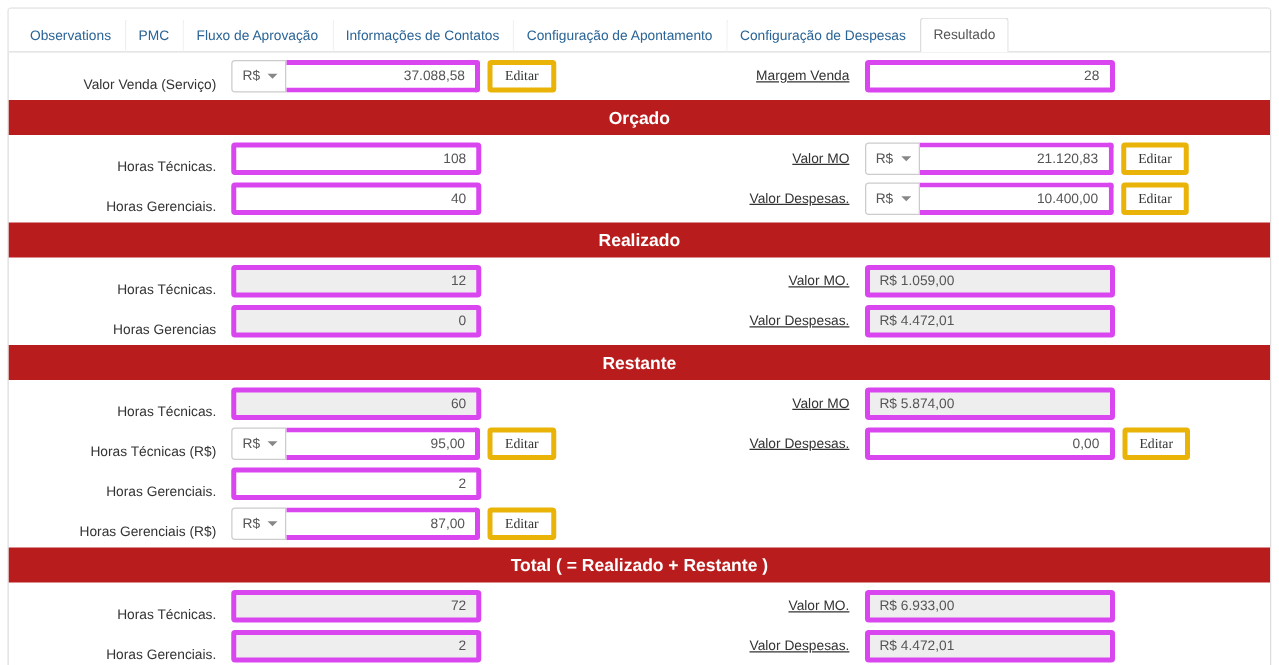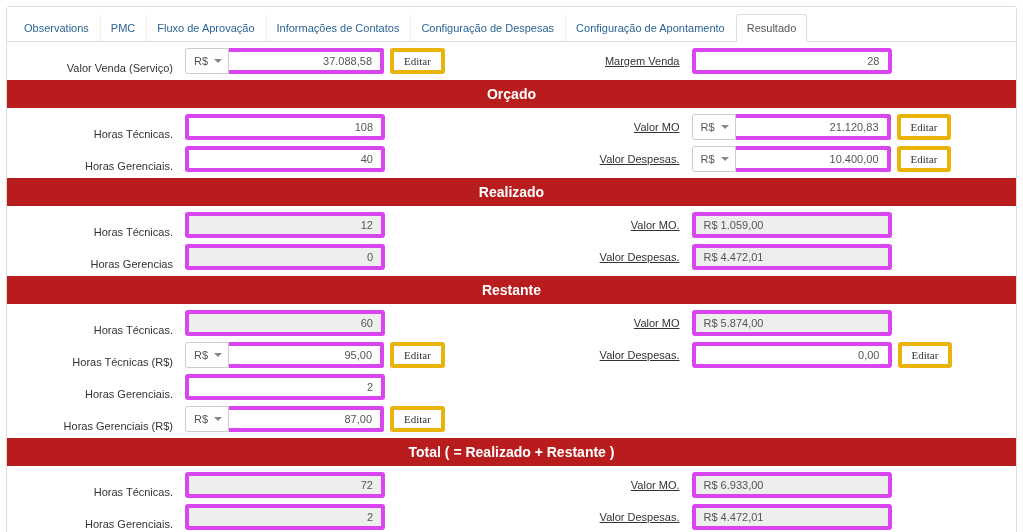--- a/index.html
+++ b/index.html
@@ -13,21 +13,21 @@
     width: 1023px;
   }
   .panel {
     border: 1px solid #ddd;
     border-radius: 3px;
     padding: 0 0 8px 0;
     background: #fff;
   }
   .tabbar {
     display: flex;
-    align-items: flex-start;
+    align-items: center;
     padding: 6px 0 0 6px;
     border-bottom: 1px solid #ddd;
     background: #fff;
   }
   .tab {
     padding: 7px 10px 7px 10px;
     font-size: 11px;
     color: #2a6496;
     border: 1px solid transparent;
     border-bottom: none;
@@ -141,22 +141,22 @@
 </head>
 <body>
 
 <div class="panel">
 
   <div class="tabbar">
     <div class="tab">Observations</div>
     <div class="tab">PMC</div>
     <div class="tab">Fluxo de Aprovação</div>
     <div class="tab">Informações de Contatos</div>
+    <div class="tab">Configuração de Apontamento</div>
     <div class="tab">Configuração de Despesas</div>
-    <div class="tab">Configuração de Apontamento</div>
     <div class="tab active">Resultado</div>
   </div>
 
   <div class="row-area">
     <div class="form-row">
       <div class="col-left">
         <div class="lbl">Valor Venda (Serviço)</div>
         <div class="group-inp">
           <div class="select">
               <span>R$</span>

